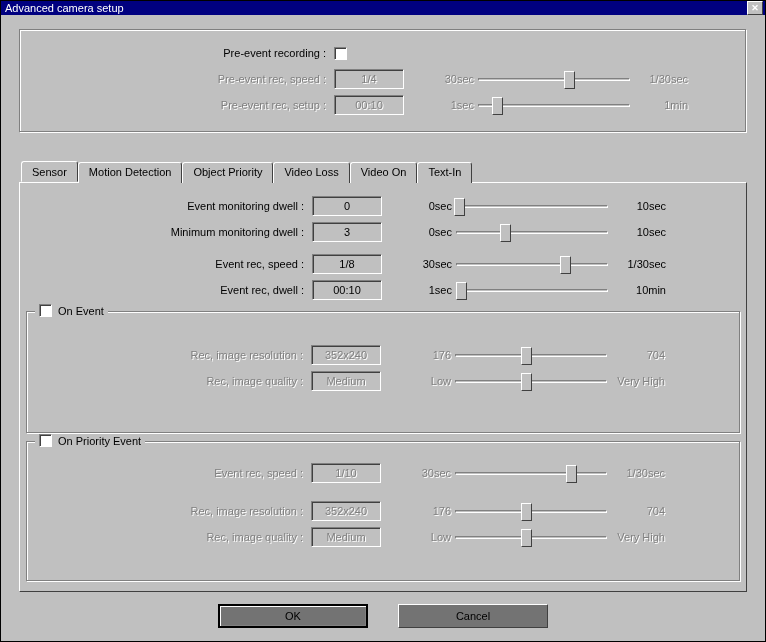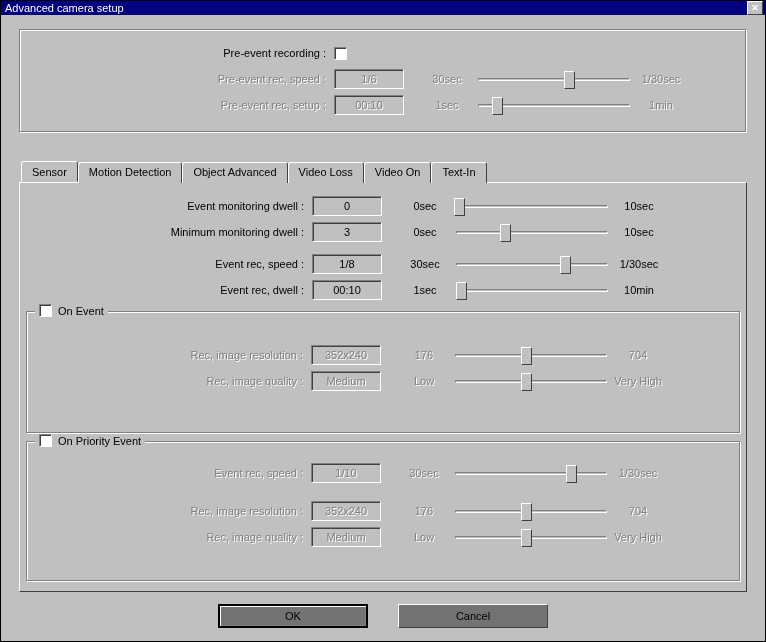--- a/index.html
+++ b/index.html
@@ -75,21 +75,21 @@
     border-bottom-color: #fff;
     box-shadow: inset 1px 1px 0 #404040;
     background: #c0c0c0;
     display: flex; align-items: center; justify-content: center;
     font-size: 11px;
     color: #000;
   }
   .valbox.disabled { color: #808080; text-shadow: 1px 1px 0 #fff; }
   .range-min, .range-max {
     width: 54px;
-    text-align: center;
+    text-align: right;
     color: #000;
     font-size: 11px;
   }
   .range-min.disabled, .range-max.disabled { color: #808080; text-shadow: 1px 1px 0 #fff; }
   .slider {
     flex: 0 0 160px;
     position: relative;
     height: 20px;
   }
   .track {
@@ -215,21 +215,21 @@
 
   <div class="content">
 
     <div class="panel">
       <div class="row">
         <div class="lbl">Pre-event recording :</div>
         <span class="checkbox"></span>
       </div>
       <div class="row">
         <div class="lbl disabled">Pre-event rec, speed :</div>
-        <div class="valbox disabled">1/6</div>
+        <div class="valbox disabled">1/4</div>
         <div class="gap"></div>
         <div class="range-min disabled">30sec</div>
         <div class="slider">
             <div class="track"></div>
             <div class="thumb" style="left:90px"></div>
           </div>
         <div class="range-max disabled">1/30sec</div>
       </div>
       <div class="row">
         <div class="lbl disabled">Pre-event rec, setup :</div>
@@ -241,21 +241,21 @@
             <div class="thumb" style="left:18px"></div>
           </div>
         <div class="range-max disabled">1min</div>
       </div>
     </div>
 
     <div class="tabwrap">
       <div class="tabstrip">
         <div class="tab active">Sensor</div>
         <div class="tab">Motion Detection</div>
-        <div class="tab">Object Advanced</div>
+        <div class="tab">Object Priority</div>
         <div class="tab">Video Loss</div>
         <div class="tab">Video On</div>
         <div class="tab">Text-In</div>
       </div>
       <div class="tabpage">
 
         <div class="row">
           <div class="lbl" style="flex-basis:286px">Event monitoring dwell :</div>
           <div class="valbox">0</div>
           <div class="gap"></div>

